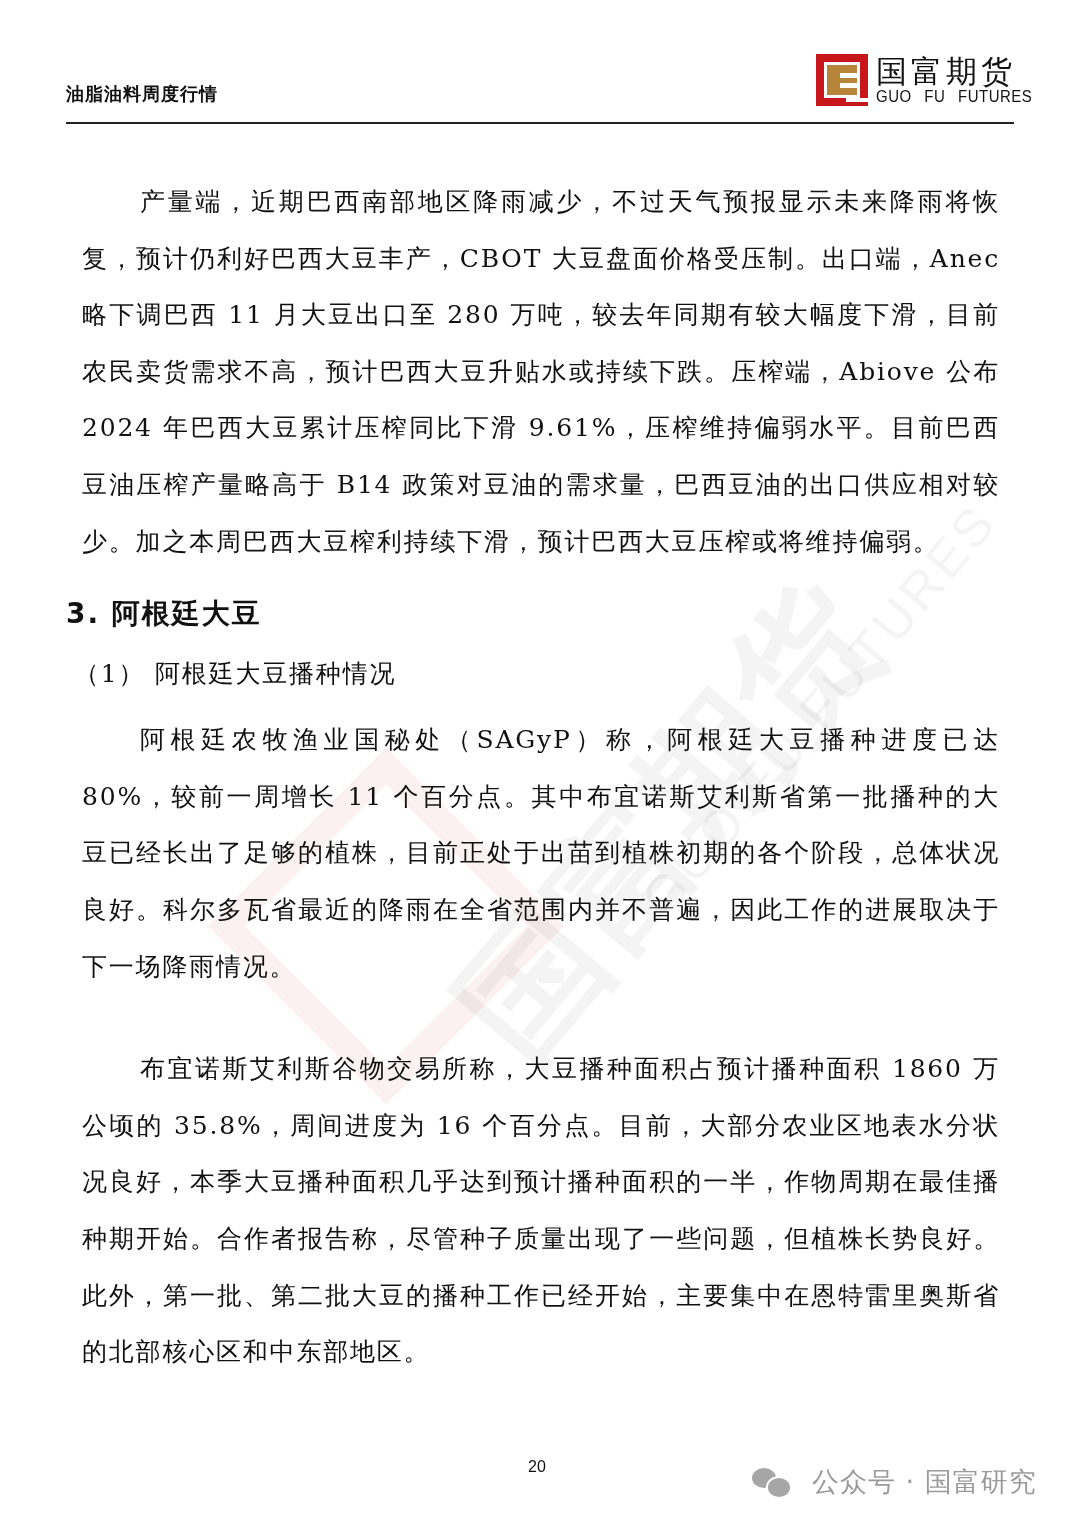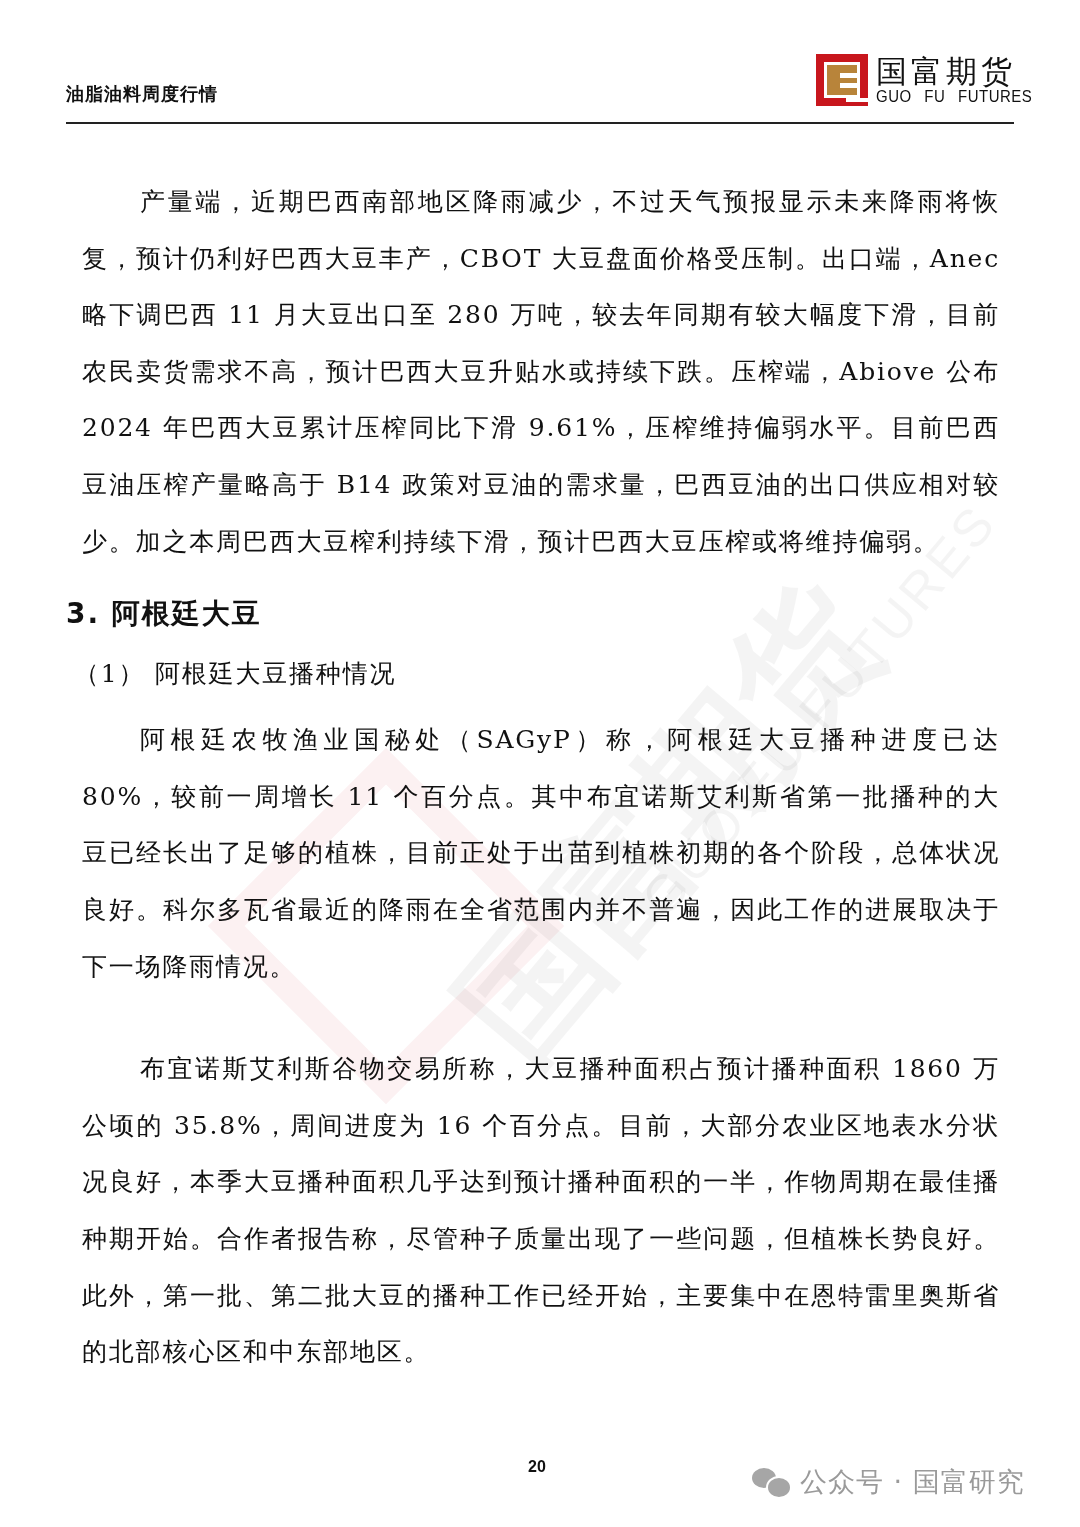--- a/index.html
+++ b/index.html
@@ -30,27 +30,27 @@
            font-family: "Liberation Sans", sans-serif; transform: rotate(-50deg); white-space: nowrap; letter-spacing: 4px; }
 
   .content { position: absolute; left: 66px; top: 158px; width: 950px; }
   .para { font-size: 25px; line-height: 56.6px; letter-spacing: 1.8px; text-align: justify; margin: 16px; }
   .para.indent { text-indent: 58px; }
   .h3 { font-family: "DejaVu Sans", "Liberation Sans", sans-serif; font-weight: bold; font-size: 28px;
         margin: 22px 0 16px 0; line-height: 44px; letter-spacing: 2px; }
   .h4 { font-size: 25px; line-height: 44px; margin: 16px 0 14px 0; letter-spacing: 1.8px; padding-left: 8px; }
   .gap { height: 14px; }
 
-  .page-number { position: absolute; left: 528px; top: 1458px; font-size: 16px; font-weight: bold;
+  .page-number { position: absolute; left: 528px; top: 1458px; font-size: 16px; font-weight: normal;
                  font-family: "Liberation Sans", sans-serif; }
   .footer-brand { position: absolute; left: 752px; top: 1464px; display: flex; align-items: center; color: #9a9a9a; }
   .wechat-icon { width: 40px; height: 32px; position: relative; margin-right: 8px; }
   .wechat-icon .b1 { position: absolute; left: 0; top: 2px; width: 24px; height: 20px; border-radius: 50%; background: #a6a6a6; }
   .wechat-icon .b2 { position: absolute; left: 14px; top: 10px; width: 22px; height: 19px; border-radius: 50%; background: #a6a6a6; border: 2px solid #fff; }
-  .footer-text { font-family: "DejaVu Sans", "Liberation Sans", sans-serif; font-size: 27px; letter-spacing: 1px; }
+  .footer-text { font-family: "DejaVu Sans", "Liberation Sans", sans-serif; font-size: 27px; letter-spacing: 1px; margin-left: 12px; }
 </style>
 </head>
 <body>
 
 <div class="header-title">油脂油料周度行情</div>
 
 <div class="logo">
   <div class="logo-mark">
     <div class="inner"></div>
     <div class="gold"></div>

